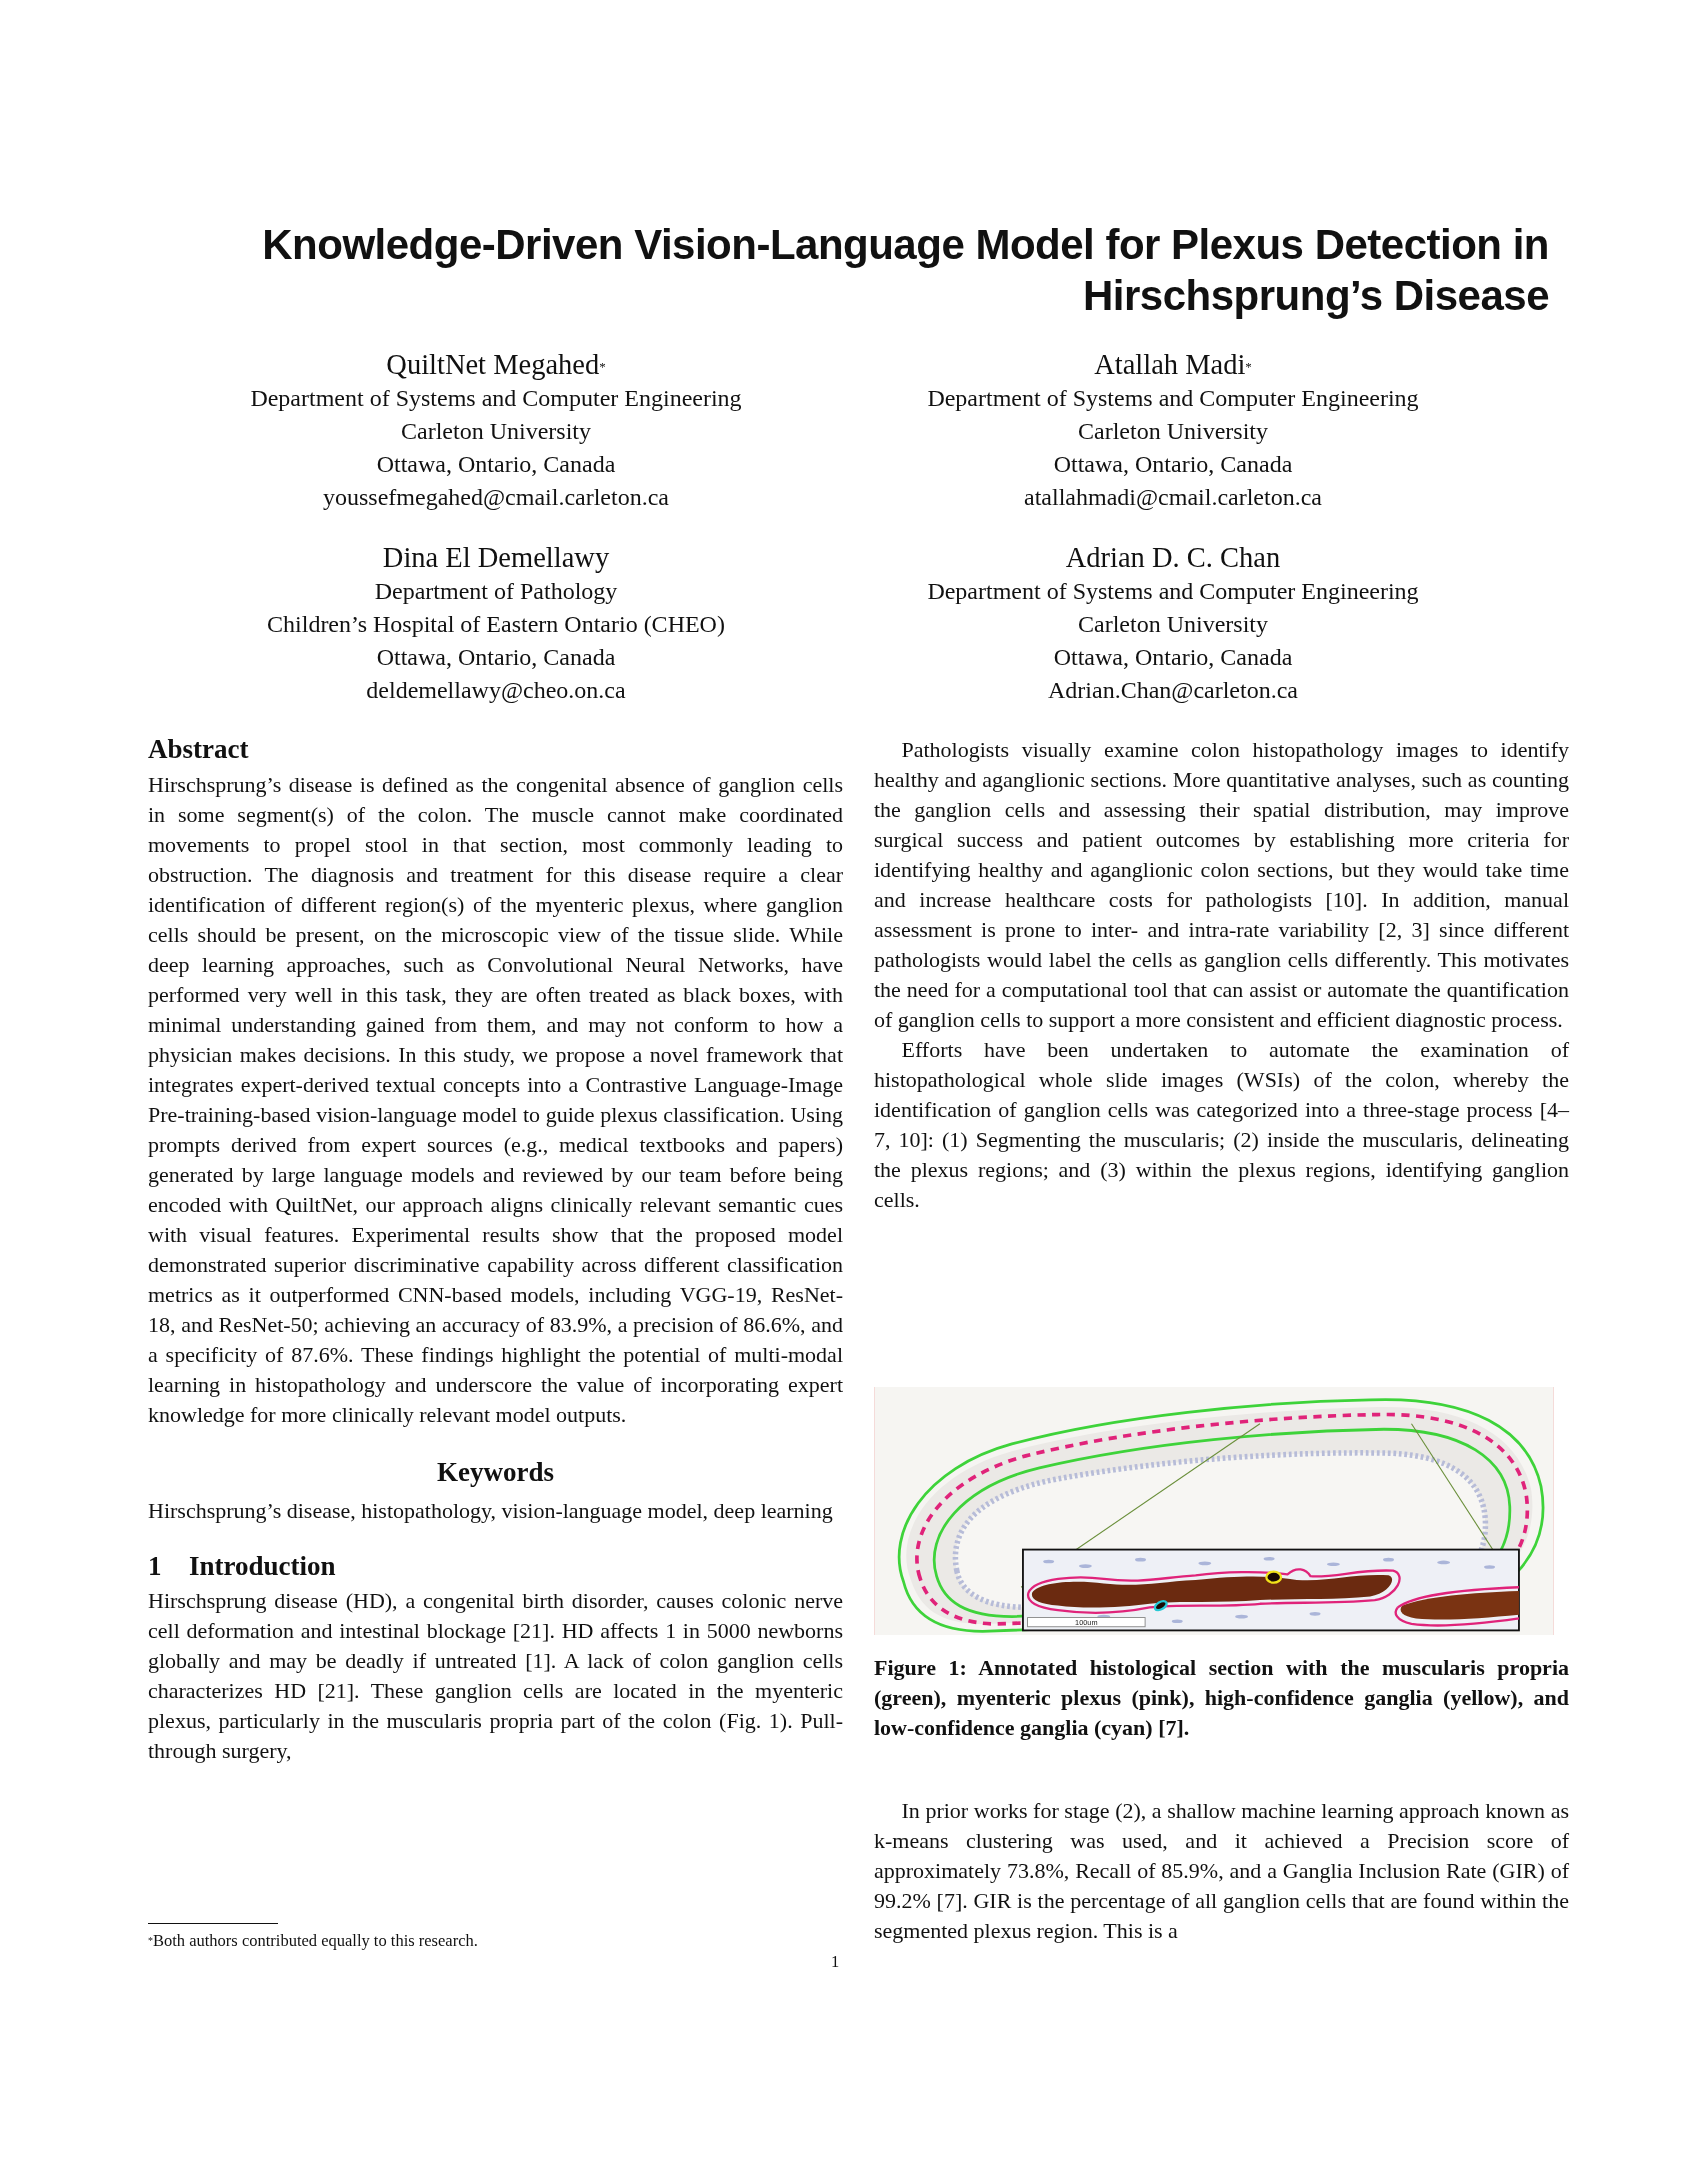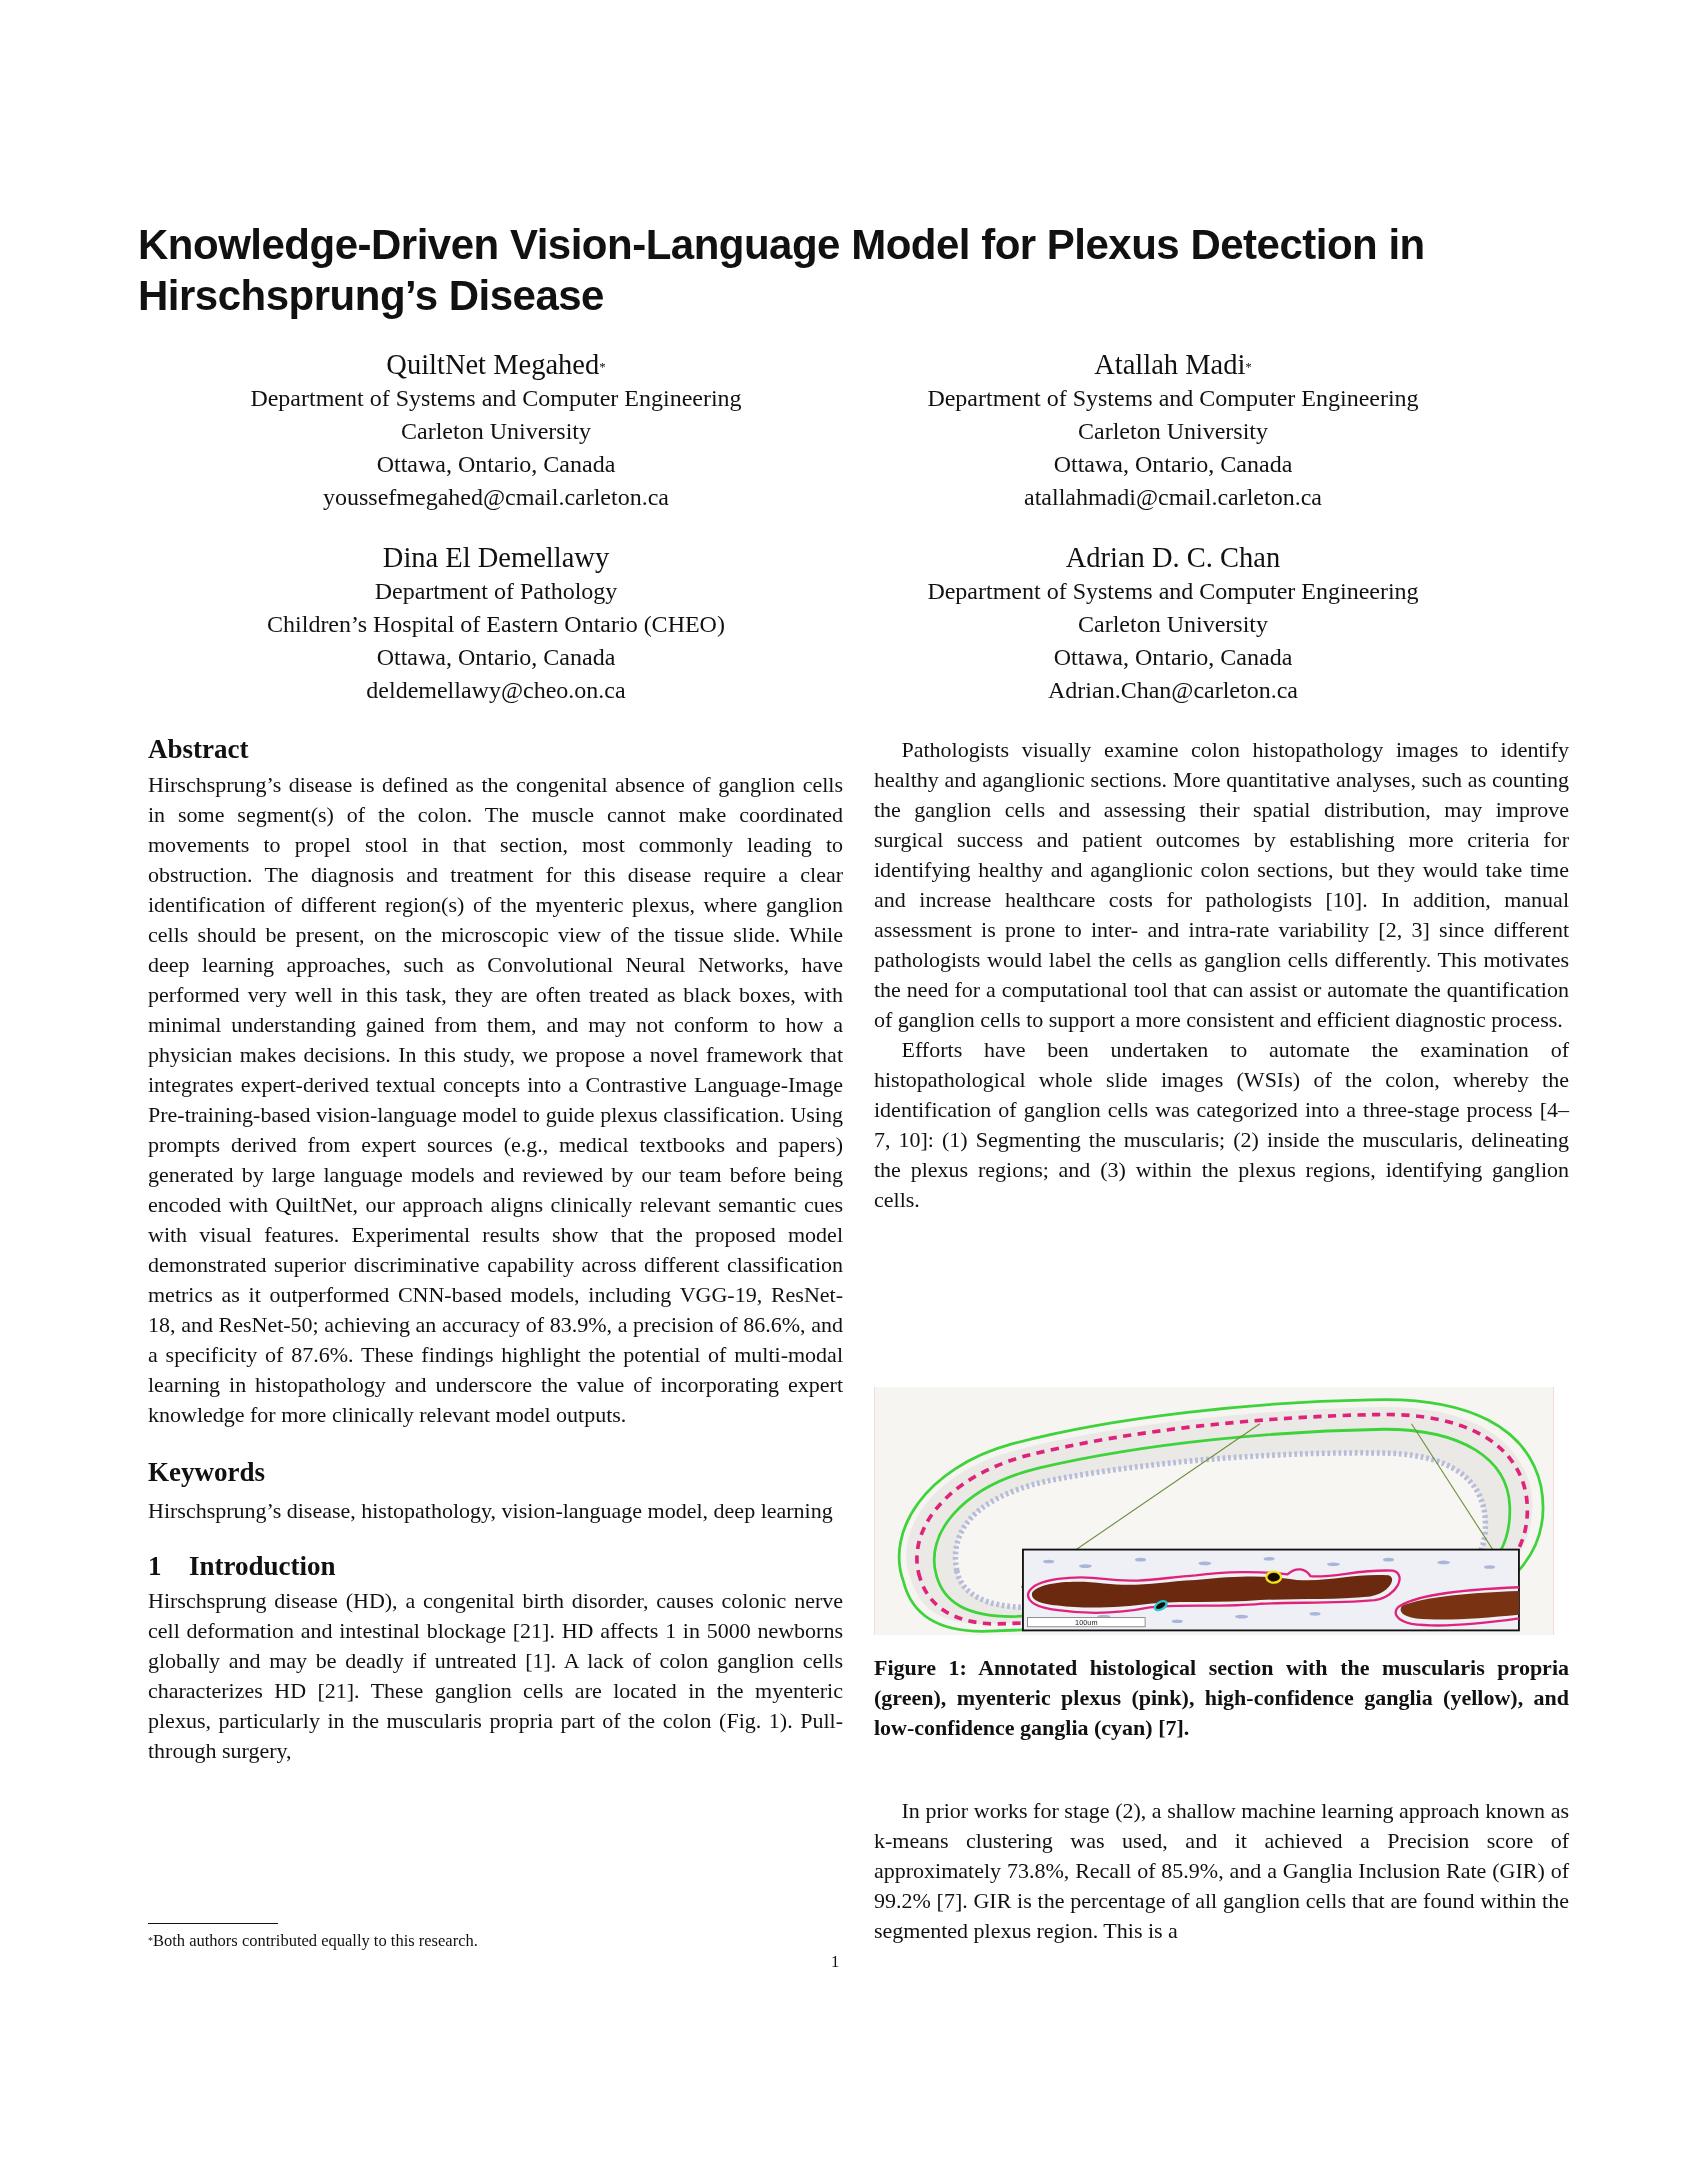--- a/index.html
+++ b/index.html
@@ -2,21 +2,21 @@
 <html style="font-size:14.7px"><head>
 <meta charset="utf-8">
 <style>
   html, body { margin: 0; padding: 0; background: #ffffff; }
   body {
     width: 1686px; height: 2182px; position: relative; overflow: hidden;
     font-family: "Liberation Serif", "DejaVu Serif", serif; color: #111;
   }
   .title {
     position: absolute; left: 138px; top: 219px; width: 1411px;
-    text-align: left; font-family: "Liberation Sans", "DejaVu Sans", sans-serif;
+    text-align: right; font-family: "Liberation Sans", "DejaVu Sans", sans-serif;
     font-weight: bold; font-size: 42px; line-height: 51px; letter-spacing: -0.5px; margin: 0;
   }
   .author-block { position: absolute; width: 698px; text-align: center; }
   .author-name { font-size: 28.5px; line-height: 35px; }
   .author-line { font-size: 24px; line-height: 33px; }
   .sup { font-size: 13px; vertical-align: top; position: relative; top: 1.8px; }
   .col { position: absolute; width: 695px; }
   .col-left { left: 148px; }
   .col-right { left: 874px; }
   .heading { font-weight: bold; font-size: 27px; line-height: 33px; margin: 0; }
@@ -68,21 +68,21 @@
   <div class="author-name"><span>Adrian D. C. Chan</span><span class="sup"></span></div>
   <div class="author-line">Department of Systems and Computer Engineering</div>
   <div class="author-line">Carleton University</div>
   <div class="author-line">Ottawa, Ontario, Canada</div>
   <div class="author-line">Adrian.Chan@carleton.ca</div>
 </div>
 
 <div class="col col-left" style="top:733px;">
   <h2 class="heading">Abstract</h2>
   <p class="para" style="margin-top:3.7px;">Hirschsprung’s disease is defined as the congenital absence of gan­glion cells in some segment(s) of the colon. The muscle cannot make coordinated movements to propel stool in that section, most commonly leading to obstruction. The diagnosis and treatment for this disease require a clear identification of different region(s) of the myenteric plexus, where ganglion cells should be present, on the microscopic view of the tissue slide. While deep learning ap­proaches, such as Convolutional Neural Networks, have performed very well in this task, they are often treated as black boxes, with minimal understanding gained from them, and may not conform to how a physician makes decisions. In this study, we propose a novel framework that integrates expert-derived textual concepts into a Contrastive Language-Image Pre-training-based vision-language model to guide plexus classification. Using prompts derived from expert sources (e.g., medical textbooks and papers) generated by large language models and reviewed by our team before being encoded with QuiltNet, our approach aligns clinically relevant se­mantic cues with visual features. Experimental results show that the proposed model demonstrated superior discriminative capability across different classification metrics as it outperformed CNN-based models, including VGG-19, ResNet-18, and ResNet-50; achieving an accuracy of 83.9%, a precision of 86.6%, and a specificity of 87.6%. These findings highlight the potential of multi-modal learning in histopathology and underscore the value of incorporating expert knowledge for more clinically relevant model outputs.</p>
-  <h2 class="heading" style="margin-top:26px;">Keywords</h2>
+  <h2 class="heading" style="margin-top:26px;text-align:center;">Keywords</h2>
   <p class="para" style="margin-top:7px;">Hirschsprung’s disease, histopathology, vision-language model, deep learning</p>
   <h2 class="heading" style="margin-top:24px;">
     <span>1</span><span style="display:inline-block;width:27.5px;"></span><span>Introduction</span>
   </h2>
   <p class="para" style="margin-top:3.7px;">Hirschsprung disease (HD), a congenital birth disorder, causes colonic nerve cell deformation and intestinal blockage [21]. HD affects 1 in 5000 newborns globally and may be deadly if untreated [1]. A lack of colon ganglion cells characterizes HD [21]. These gan­glion cells are located in the myenteric plexus, particularly in the muscularis propria part of the colon (Fig. 1). Pull-through surgery,</p>
 </div>
 
 <div class="footrule"></div>
 <div class="footnote"><span class="fsup">*</span><span>Both authors contributed equally to this research.</span></div>
 

